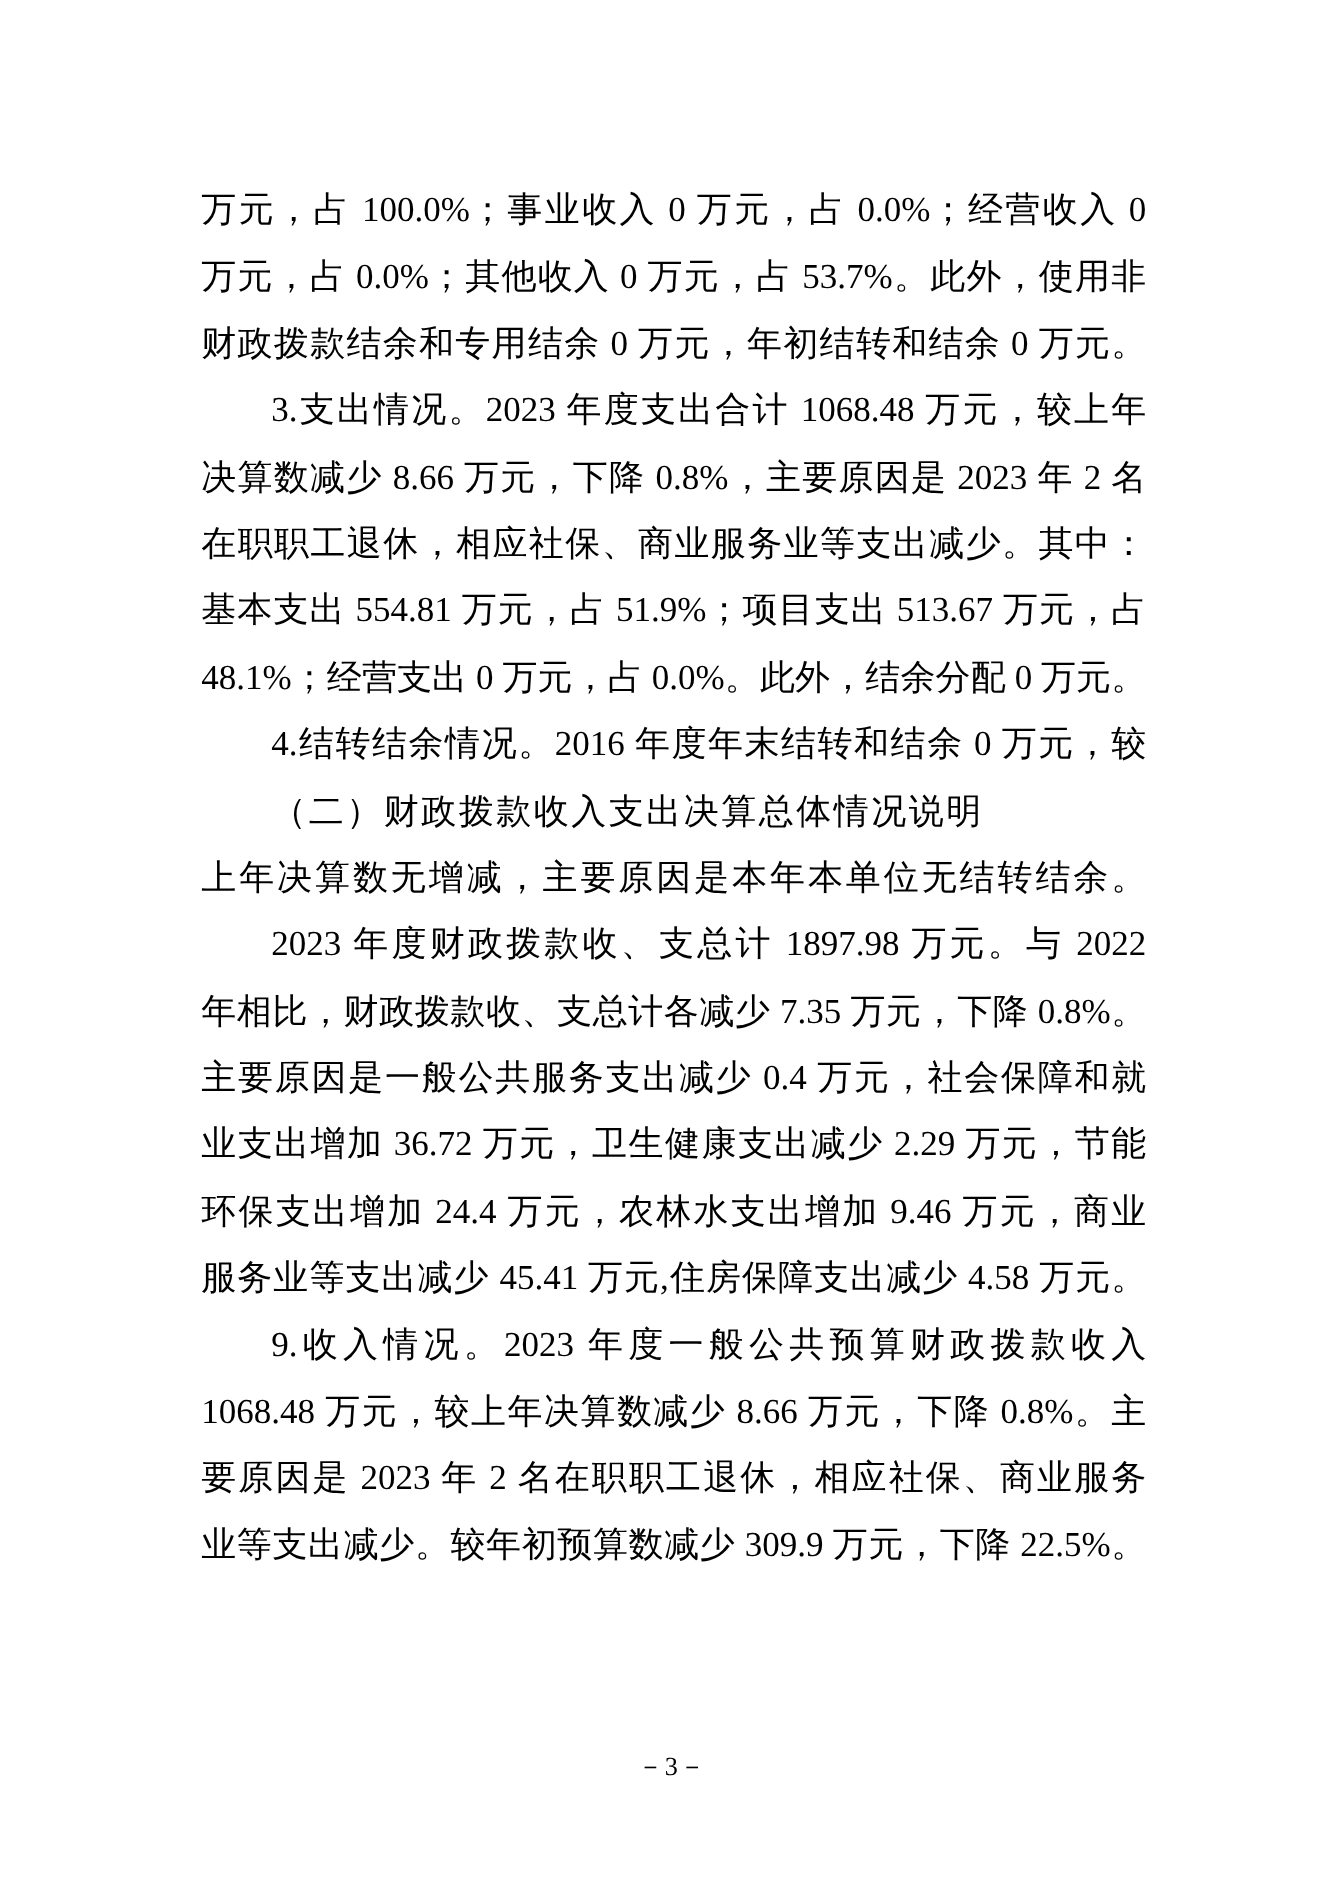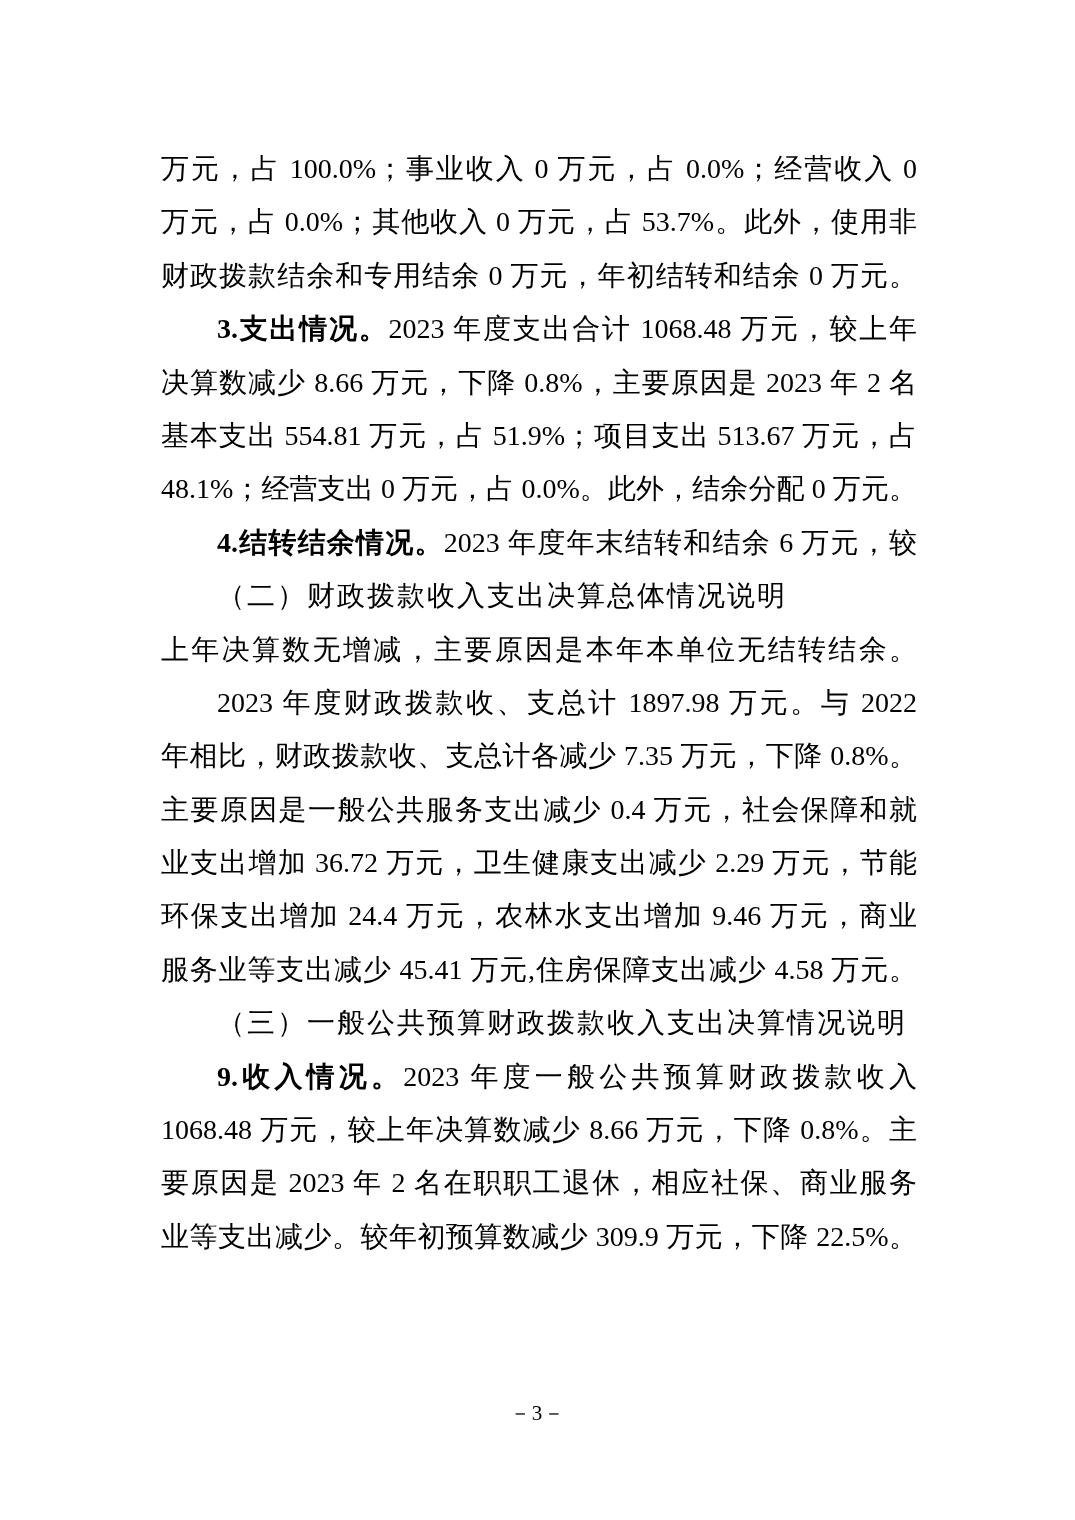--- a/index.html
+++ b/index.html
@@ -33,21 +33,21 @@
   }
   .line.indent {
     text-indent: 56px;
   }
   .line.heading {
     text-align: left;
     text-align-last: left;
     letter-spacing: 2px;
   }
   .bold-run {
-    font-weight: 700;
+    font-weight: 400;
   }
   .footer {
     position: absolute;
     top: 1398px;
     left: 0;
     width: 100%;
     text-align: center;
     font-size: 21px;
     line-height: 30px;
     letter-spacing: 1px;
@@ -56,32 +56,32 @@
 </head>
 <body>
 
 <div class="page">
   <div class="content" id="content">
       <div class="line"><span>万元，占 100.0%；事业收入 0 万元，占 0.0%；经营收入 0</span></div>
       <div class="line"><span>万元，占 0.0%；其他收入 0 万元，占 53.7%。此外，使用非</span></div>
       <div class="line"><span>财政拨款结余和专用结余 0 万元，年初结转和结余 0 万元。</span></div>
       <div class="line indent"><span class="bold-run">3.支出情况。</span><span>2023 年度支出合计 1068.48 万元，较上年</span></div>
       <div class="line"><span>决算数减少 8.66 万元，下降 0.8%，主要原因是 2023 年 2 名</span></div>
+      <div class="line"><span>在职职工退休，相应社保、商业服务业等支出减少。其中：</span></div>
       <div class="line"><span>基本支出 554.81 万元，占 51.9%；项目支出 513.67 万元，占</span></div>
       <div class="line"><span>48.1%；经营支出 0 万元，占 0.0%。此外，结余分配 0 万元。</span></div>
-      <div class="line indent"><span class="bold-run">4.结转结余情况。</span><span>2023 年度年末结转和结余 6 万元，较</span></div>
+      <div class="line indent"><span class="bold-run">4.结转结余情况。</span><span>2016 年度年末结转和结余 0 万元，较</span></div>
       <div class="line indent heading"><span>（二）财政拨款收入支出决算总体情况说明</span></div>
       <div class="line"><span>上年决算数无增减，主要原因是本年本单位无结转结余。</span></div>
       <div class="line indent"><span>2023 年度财政拨款收、支总计 1897.98 万元。与 2022</span></div>
       <div class="line"><span>年相比，财政拨款收、支总计各减少 7.35 万元，下降 0.8%。</span></div>
       <div class="line"><span>主要原因是一般公共服务支出减少 0.4 万元，社会保障和就</span></div>
       <div class="line"><span>业支出增加 36.72 万元，卫生健康支出减少 2.29 万元，节能</span></div>
       <div class="line"><span>环保支出增加 24.4 万元，农林水支出增加 9.46 万元，商业</span></div>
       <div class="line"><span>服务业等支出减少 45.41 万元,住房保障支出减少 4.58 万元。</span></div>
-      <div class="line indent heading"><span>（三）一般公共预算财政拨款收入支出决算情况说明</span></div>
       <div class="line indent"><span class="bold-run">9.收入情况。</span><span>2023 年度一般公共预算财政拨款收入</span></div>
       <div class="line"><span>1068.48 万元，较上年决算数减少 8.66 万元，下降 0.8%。主</span></div>
       <div class="line"><span>要原因是 2023 年 2 名在职职工退休，相应社保、商业服务</span></div>
       <div class="line"><span>业等支出减少。较年初预算数减少 309.9 万元，下降 22.5%。</span></div>
     </div>
   <div class="footer">
     <span>－3－</span>
   </div>
 </div>
 

